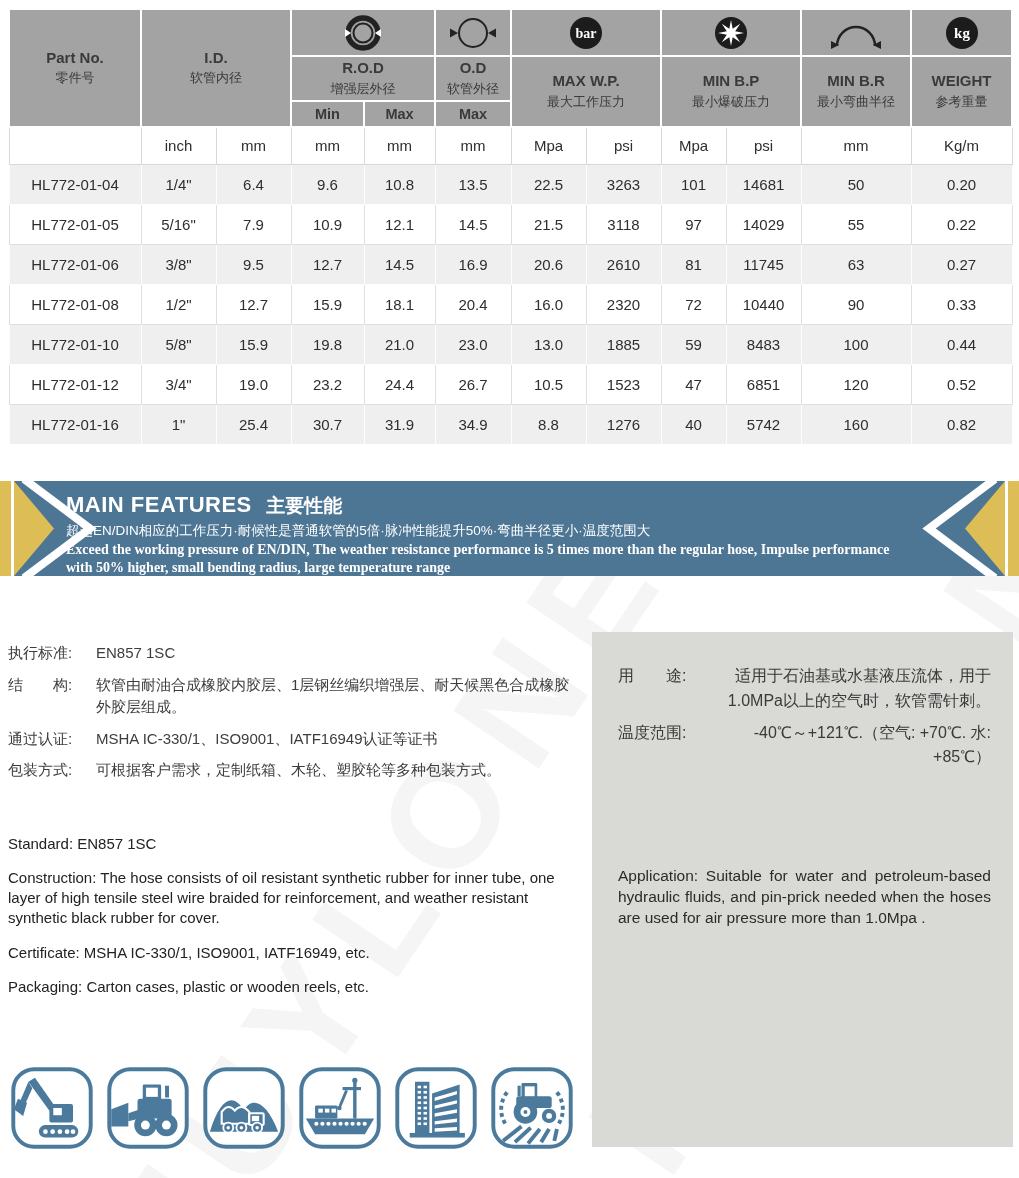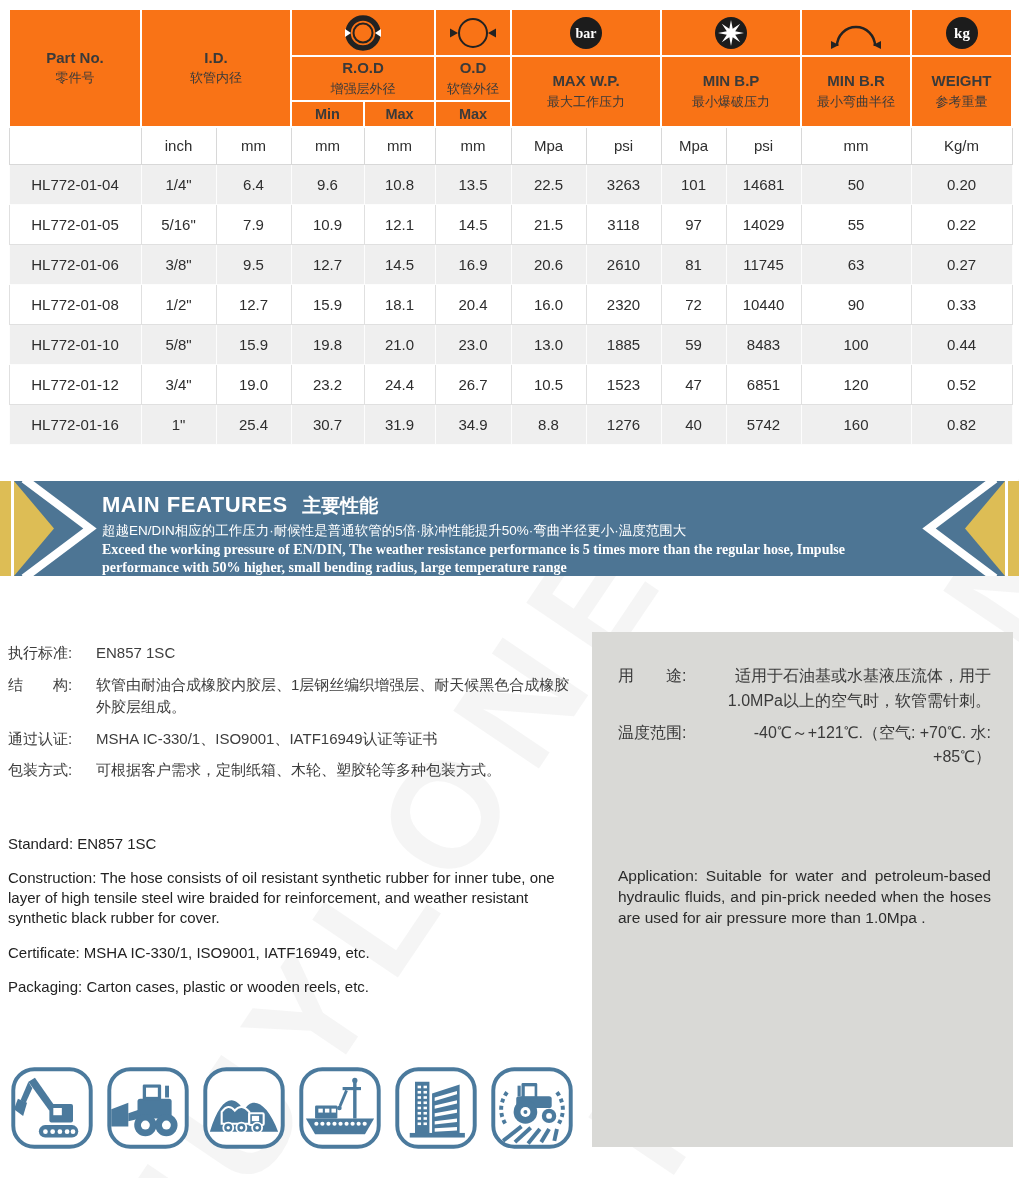--- a/index.html
+++ b/index.html
@@ -10,40 +10,40 @@
   
   .watermark {
     position:absolute; font-weight:bold; font-size:150px; letter-spacing:22px;
     color:rgba(110,110,110,0.07); white-space:nowrap; pointer-events:none;
     transform:rotate(-56deg); z-index:0;
   }
   
   .spec-table-wrap { position:absolute; left:8px; top:8px; z-index:1; }
   table.spec { border-collapse:collapse; table-layout:fixed; width:1003px; }
   table.spec thead th {
-    background:#f97316; border:2px solid #fff; color:#3a3a3a;
+    background:#a3a3a3; border:2px solid #fff; color:#3a3a3a;
     font-weight:600; vertical-align:middle; padding:0;
   }
   .h-icon-cell { height:47px; }
   .h-label-cell { height:45px; }
   .h-sub-cell { height:26px; font-size:14.5px; font-weight:600; }
   .h-en { font-size:15px; line-height:1.25; }
   .h-cn { font-size:13px; font-weight:500; margin-top:2px; }
   table.spec tbody td {
     border:1px solid #e0e0e0; text-align:center; vertical-align:middle;
     font-size:15px; color:#2e2e2e; height:40px; background:#fff;
   }
   table.spec tbody tr.units-row td { height:37px; border-color:#d8d8d8; }
   table.spec tbody tr.row-gray td { background:#efefef; border-color:#fdfdfd; }
   .hicon { display:block; margin:0 auto; }
   
   .banner { position:absolute; left:0; top:481px; width:1019px; height:95px; display:flex; z-index:1; }
   .gold-bar { width:11px; height:95px; flex:none; }
   .gold-gap { width:3px; height:95px; flex:none; background:#fff; }
-  .banner-blue { flex:1; position:relative; padding:11px 96px 0 88px; }
+  .banner-blue { flex:1; position:relative; padding:11px 96px 0 52px; }
   .deco { position:absolute; top:0; height:95px; width:86px; }
   .deco-left { left:0; }
   .deco-right { right:0; }
   .banner-title-row { white-space:nowrap; }
   .banner-title-en { font-size:22px; font-weight:bold; color:#fff; letter-spacing:0.5px; }
   .banner-title-cn { font-size:19px; font-weight:bold; color:#fff; margin-left:10px; }
   .banner-line-cn { font-size:13.5px; color:#fff; margin-top:3px; }
   .banner-line-en {
     font-family:"Liberation Serif", serif; font-weight:bold;
     font-size:14px; line-height:1.3; color:#fff; margin-top:1px;

